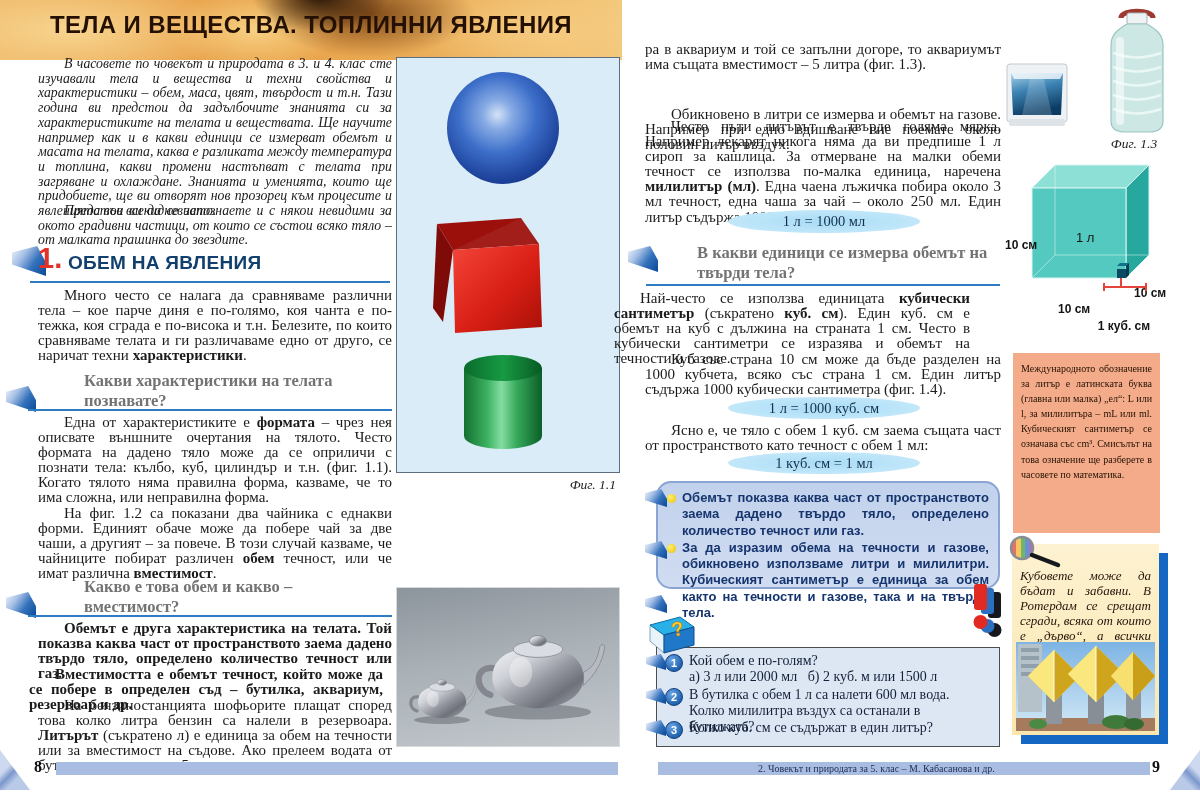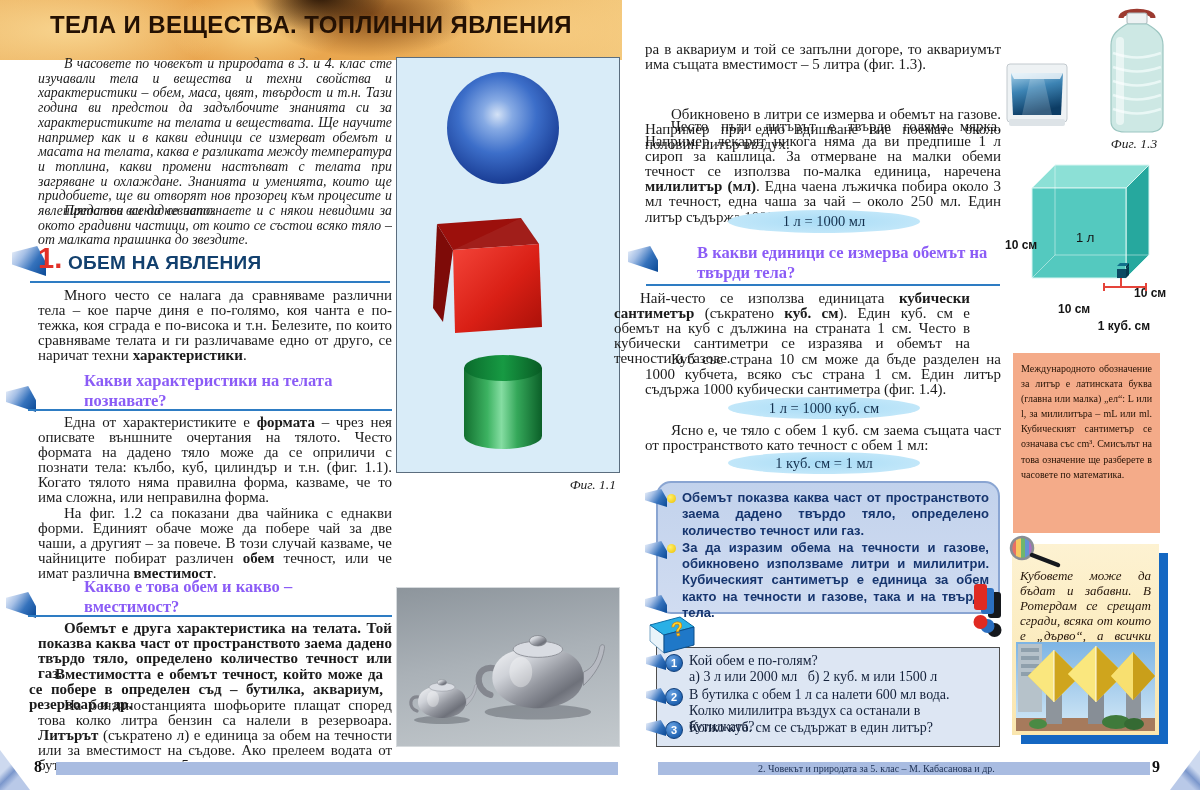--- a/index.html
+++ b/index.html
@@ -18,21 +18,21 @@
       linear-gradient(90deg,#eeb868,#e9a44d 35%,#e9a74f 60%,#f3c87c);}
   .flame-title{position:absolute;left:0;top:0;width:100%;height:48px;line-height:50px;text-align:center;
     font-family:"Liberation Sans",sans-serif;font-weight:bold;font-size:24px;letter-spacing:.4px;color:#241103;}
   
   .intro{font-style:italic;font-size:13.8px;line-height:14.7px;text-align:justify;text-indent:26px;}
   .body{font-size:15px;line-height:15.1px;text-align:justify;text-indent:26px;}
   .noindent{text-indent:0;}
   .boldpar{font-weight:bold;}
   .sec-num{font-family:"Liberation Sans",sans-serif;font-weight:bold;font-size:29px;color:#e23128;}
   .sec-title{font-family:"Liberation Sans",sans-serif;font-weight:bold;font-size:19px;color:#12406e;letter-spacing:.3px;}
-  .subhead{font-weight:bold;font-size:16.5px;line-height:19.5px;color:#8b5cf6;}
+  .subhead{font-weight:bold;font-size:16.5px;line-height:19.5px;color:#737373;}
   .hline{height:2px;background:#2e7cc3;}
   .flag{background:linear-gradient(125deg,#e7eef9 5%,#a6c0e6 32%,#3572bc 62%,#0f4e9a 95%);
         clip-path:polygon(0 22%,74% 0,100% 55%,100% 100%,0 62%);}
   .caption{font-style:italic;font-size:13.5px;color:#222;}
   .figbox{background:#d9ecf8;border:1px solid #5b6d7e;}
   .oval{border-radius:50%;background:radial-gradient(ellipse at center,#a9dcf6 0%,#c6e9fa 85%);
         display:flex;align-items:center;justify-content:center;font-size:14.5px;color:#15314e;}
   .sphere{border-radius:50%;
     background:radial-gradient(circle at 45% 38%, #d4e2f6 0%, #86aae4 16%, #3c6ec9 42%, #1c4098 72%, #112b6f 100%);}
   
@@ -181,21 +181,21 @@
 
   <div class="abs body" style="left:614px;top:291px;width:356px;"><span>Най-често се използва единицата </span><span class="b">кубически сантиметър</span><span> (съкратено </span><span class="b">куб. см</span><span>). Един куб. см е обемът на куб с дължина на страната 1 см. Често в кубически сантиметри се изразява и обемът на течности и газове.</span></div>
   <div class="abs body" style="left:645px;top:352px;width:356px;">Куб със страна 10 см може да бъде разделен на 1000 кубчета, всяко със страна 1 см. Един литър съдържа 1000 кубически сантиметра (фиг. 1.4).</div>
 
   <div class="abs oval" style="left:728px;top:397px;width:192px;height:22px;">1 л = 1000 куб. см</div>
 
   <div class="abs body" style="left:645px;top:423px;width:356px;">Ясно е, че тяло с обем 1 куб. см заема същата част от пространството като течност с обем 1 мл:</div>
 
   <div class="abs oval" style="left:728px;top:452px;width:192px;height:22px;">1 куб. см = 1 мл</div>
 
-  <div class="abs summary" style="left:656px;top:481px;width:344px;height:133px;">
+  <div class="abs summary" style="left:656px;top:481px;width:344px;height:108px;">
     <div class="sum-item">
       <span class="dot"></span>
       <span>Обемът показва каква част от пространството заема дадено твърдо тяло, определено количество течност или газ.</span>
     </div>
     <div class="sum-item">
       <span class="dot"></span>
       <span>За да изразим обема на течности и газове, обикновено използваме литри и милилитри. Кубическият сантиметър е единица за обем както на течности и газове, така и на твърди тела.</span>
     </div>
     <div class="sum-item formula-line">
       <span class="dot"></span>

